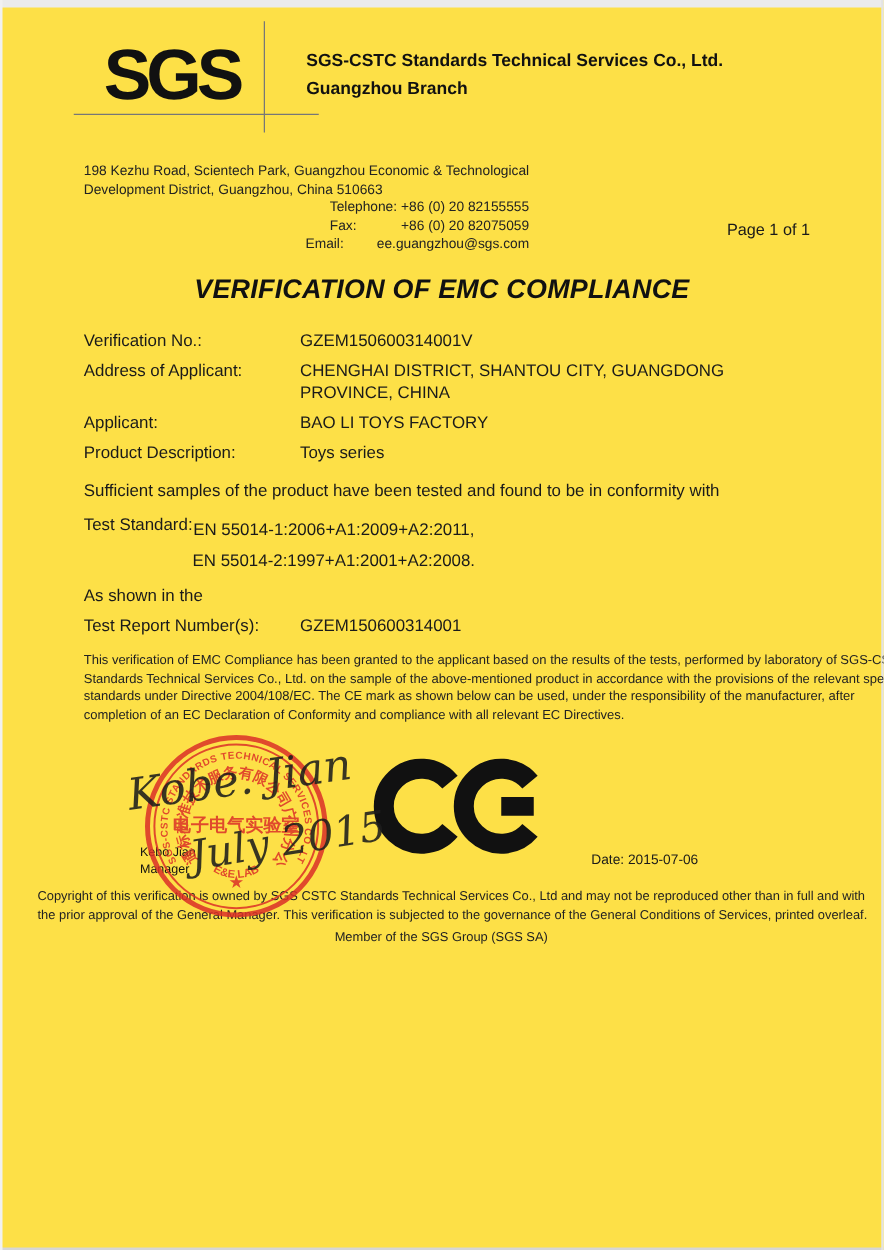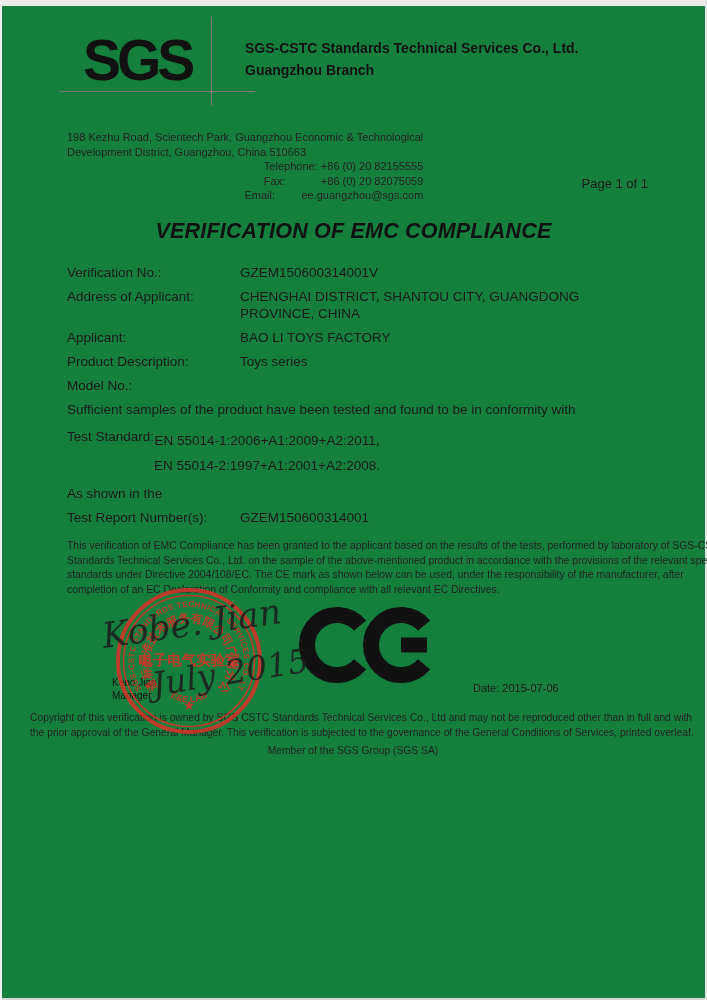--- a/index.html
+++ b/index.html
@@ -1,16 +1,16 @@
 <!DOCTYPE html>
 <html><head>
 <meta charset="utf-8">
 <style>
   html,body{margin:0;padding:0;background:#ffffff;}
-  .page{position:relative;width:707px;height:1000px;background:#15803d;overflow:hidden;
+  .page{position:relative;width:707px;height:1000px;background:#fde047;overflow:hidden;
         font-family:"Liberation Sans",sans-serif;color:#1a1a1a;}
   
   .edge-top{position:absolute;left:0;top:0;width:707px;height:6px;background:#ebebeb;}
   .edge-bottom{position:absolute;left:0;bottom:0;width:707px;height:2px;background:#d6d6d6;}
   .edge-right{position:absolute;right:0;top:0;width:2px;height:1000px;background:#e3e3e3;}
   .edge-left{position:absolute;left:0;top:0;width:2px;height:1000px;background:#f1f1f1;}
 
   
   .logo-text{position:absolute;left:83px;top:30px;font-size:57px;line-height:60px;
              font-weight:bold;letter-spacing:-4px;color:#111;}
@@ -97,21 +97,20 @@
     </div>
     <div class="frow">
       <span class="flabel">Applicant:</span>
       <span class="fvalue">BAO LI TOYS FACTORY</span>
     </div>
     <div class="frow">
       <span class="flabel">Product Description:</span>
       <span class="fvalue">Toys series</span>
     </div>
     <div class="frow">
-      <span class="flabel">Model No.:</span>
     </div>
 
     <div class="sentence">Sufficient samples of the product have been tested and found to be in conformity with</div>
 
     <div class="ts-row">
       <span class="flabel">Test Standard:</span>
       <span class="fvalue">EN 55014-1:2006+A1:2009+A2:2011,<br>EN 55014-2:1997+A1:2001+A2:2008.</span>
     </div>
 
     <div class="as-shown">As shown in the</div>

